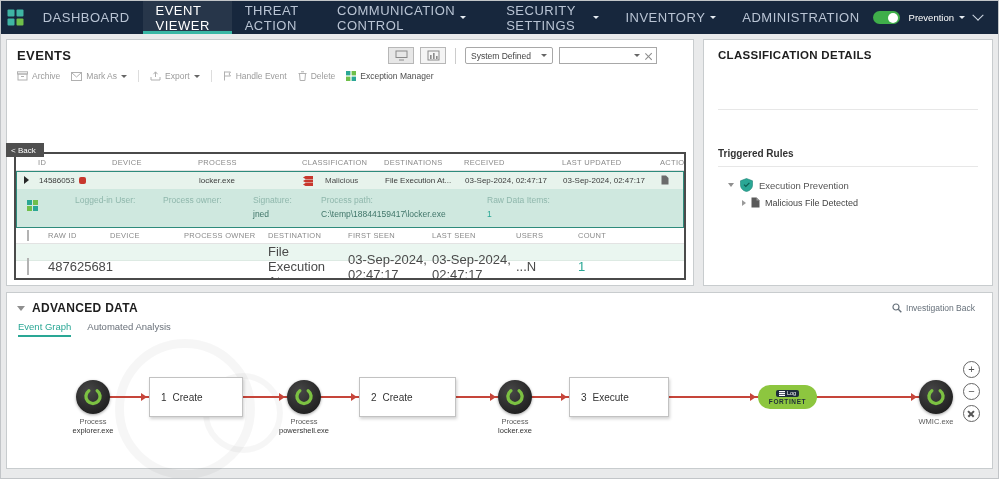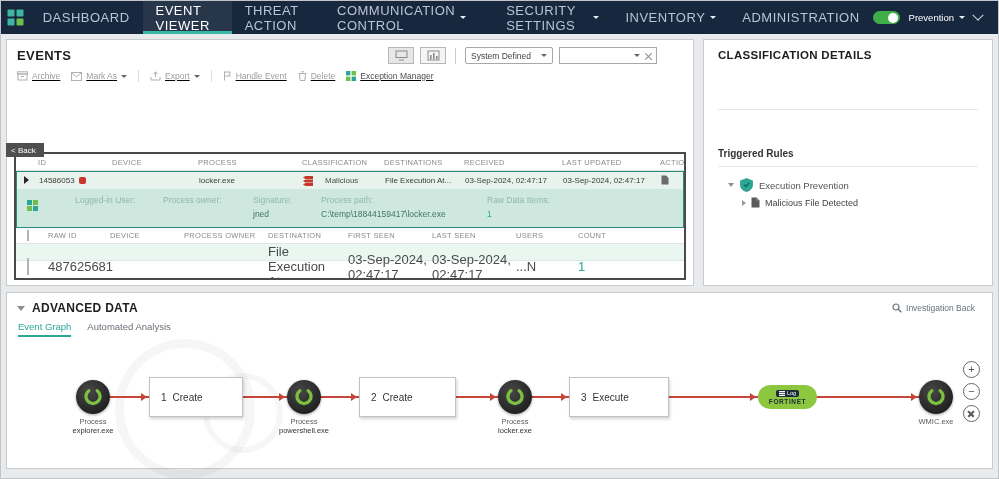--- a/index.html
+++ b/index.html
@@ -34,21 +34,21 @@
   .icon-btn { width:26px; height:17px; border:1px solid #b7b7b7; background:#f4f4f4; display:flex; align-items:center; justify-content:center; cursor:pointer; }
   .icon-btn.on { background:#e7e7e7; }
   .vsep { width:1px; height:16px; background:#ccc; margin:0 3px; }
   .select { width:88px; height:17px; border:1px solid #a8a8a8; border-radius:2px; background:#fff; display:flex; align-items:center; justify-content:space-between; padding:0 5px; font-size:8.5px; color:#444; cursor:pointer; }
   .search { width:98px; height:17px; border:1px solid #a8a8a8; background:#fff; display:flex; align-items:center; padding-right:4px; gap:4px; }
   .search input { flex:1; min-width:0; border:0; outline:0; font-size:9px; padding-left:4px; font-family:inherit; }
   .clear-x { position:relative; width:8px; height:8px; cursor:pointer; }
   .clear-x::before,.clear-x::after { content:""; position:absolute; left:3.5px; top:0; width:1.4px; height:9px; background:#8a8a8a; }
   .clear-x::before { transform:rotate(45deg); } .clear-x::after { transform:rotate(-45deg); }
 
-  .toolbar { display:flex; align-items:center; gap:11px; padding:6px 10px 0 10px;text-decoration:underline; }
+  .toolbar { display:flex; align-items:center; gap:11px; padding:6px 10px 0 10px; }
   .tb { display:flex; align-items:center; gap:4px; border:0; background:none; font-size:8.5px; color:#9b9b9b; font-family:inherit; cursor:pointer; }
   .tb.em { color:#4d4d4d; }
   .tsep { width:1px; height:12px; background:#ddd; }
 
   .back-tab { position:absolute; left:-1px; top:103px; z-index:6; background:#4f4f4f; color:#fff; font-size:8px; padding:2.5px 8px 2.5px 5px; cursor:pointer; }
 
   .table-wrap { position:absolute; left:7px; right:7px; top:112px; bottom:5px; border:2px solid #4a4a4a; background:#fff; overflow:hidden; }
   .grid-main { display:grid; grid-template-columns:22px 74px 86px 104px 82px 80px 98px 98px 1fr; align-items:center; }
   .thead { height:17px; font-size:7.5px; color:#8a8a8a; letter-spacing:.3px; border-bottom:1px solid #e1e1e1; }
   .row-group { border:1px solid #2e8b7c; }

